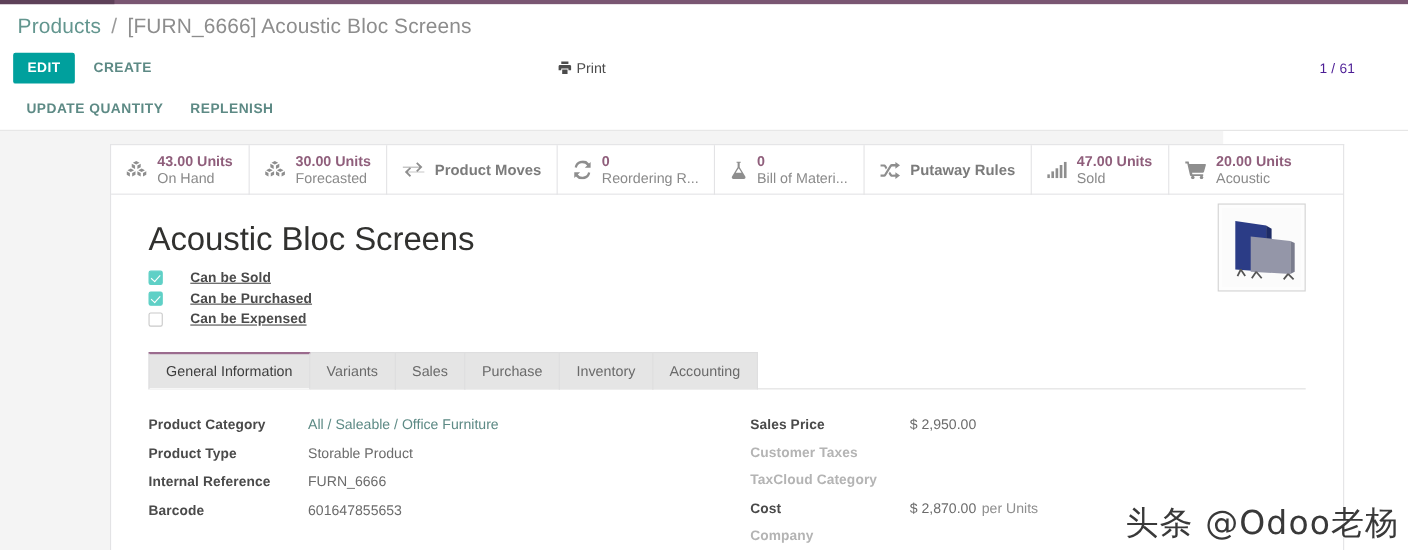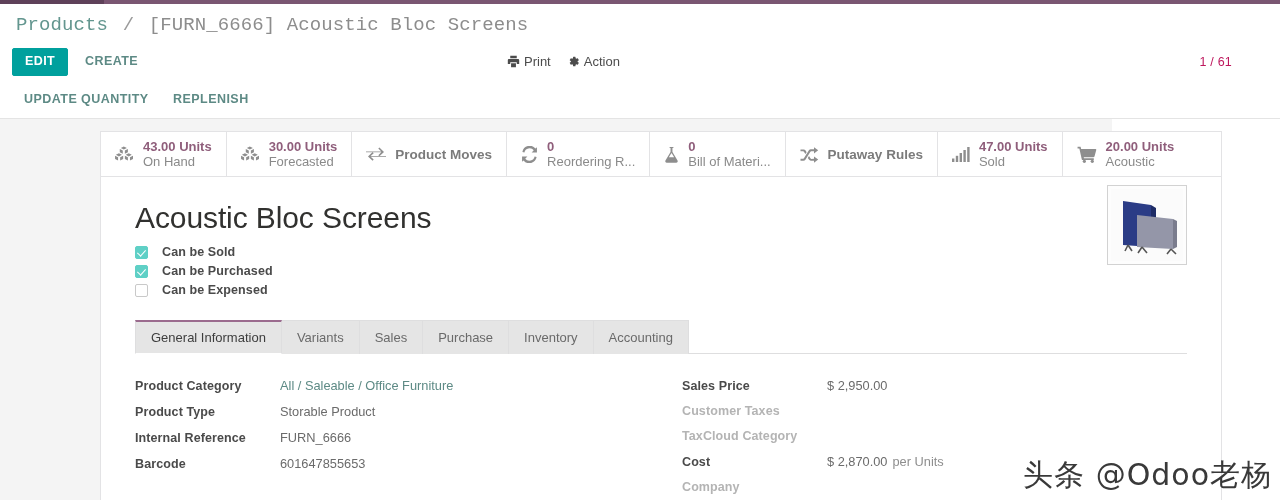--- a/index.html
+++ b/index.html
@@ -25,21 +25,20 @@
     width: 104px; height: 4px;
     background: #5e4159;
   }
 
   
   #breadcrumb-row {
     position: absolute; top: 4px; left: 0;
     width: 1280px; height: 40px;
     padding: 10px 0 0 16px;
     background: #ffffff;
-    font-family: Liberation Mono, monospace;
   }
   .bc-link {
     font-size: 19px;
     color: #63968f;
     text-decoration: none;
     letter-spacing: .1px;
   }
   .bc-sep { font-size: 19px; color: #9a9a9a; padding: 0 5px; }
   .bc-current { font-size: 19px; color: #8d8d8d; letter-spacing: .1px; }
 
@@ -71,31 +70,31 @@
     letter-spacing: .4px;
     padding: 6px 10px 7px 10px;
     margin-left: 6px;
     border-radius: 2px;
     cursor: pointer;
     line-height: 1;
   }
 
   #cp-center {
     position: absolute; left: 507px; top: 10px;
-    display: flex; align-items: flex-start; gap: 16px;
+    display: flex; align-items: flex-start; gap: 16px; flex-direction: column;
   }
   .cp-action {
     display: flex; align-items: center; gap: 4px;
     font-size: 13px; color: #4c4c4c; cursor: pointer;
   }
   .cp-action .ic { display: inline-flex; align-items: center; }
 
   #pager {
     position: absolute; right: 16px; top: 11px;
-    font-size: 12.5px; color: #be185d; letter-spacing: .2px;
+    font-size: 12.5px; color: #4c1d95; letter-spacing: .2px;
   }
 
   
   #secondary-bar {
     position: absolute; top: 81px; left: 0;
     width: 1280px; height: 38px;
     background: #ffffff;
     border-bottom: 1px solid #e4e4e4;
     padding-left: 14px;
   }
@@ -156,21 +155,21 @@
   #sheet-inner { padding: 18px 34px 0 34px; position: relative; }
 
   #product-title {
     font-size: 30px;
     font-weight: normal;
     color: #31312f;
     letter-spacing: -.1px;
     margin: 6px 0 10px 0;
   }
 
-  .cb-row { display: flex; align-items: center; gap: 14px; margin-bottom: 5px; }
+  .cb-row { display: flex; align-items: center; gap: 25px; margin-bottom: 5px; text-decoration: underline; }
   .cbox {
     width: 13px; height: 13px;
     border: 1px solid #c9c9c9;
     border-radius: 2px;
     background: #ffffff;
     display: inline-block;
     position: relative;
     flex: 0 0 auto;
     cursor: pointer;
   }

